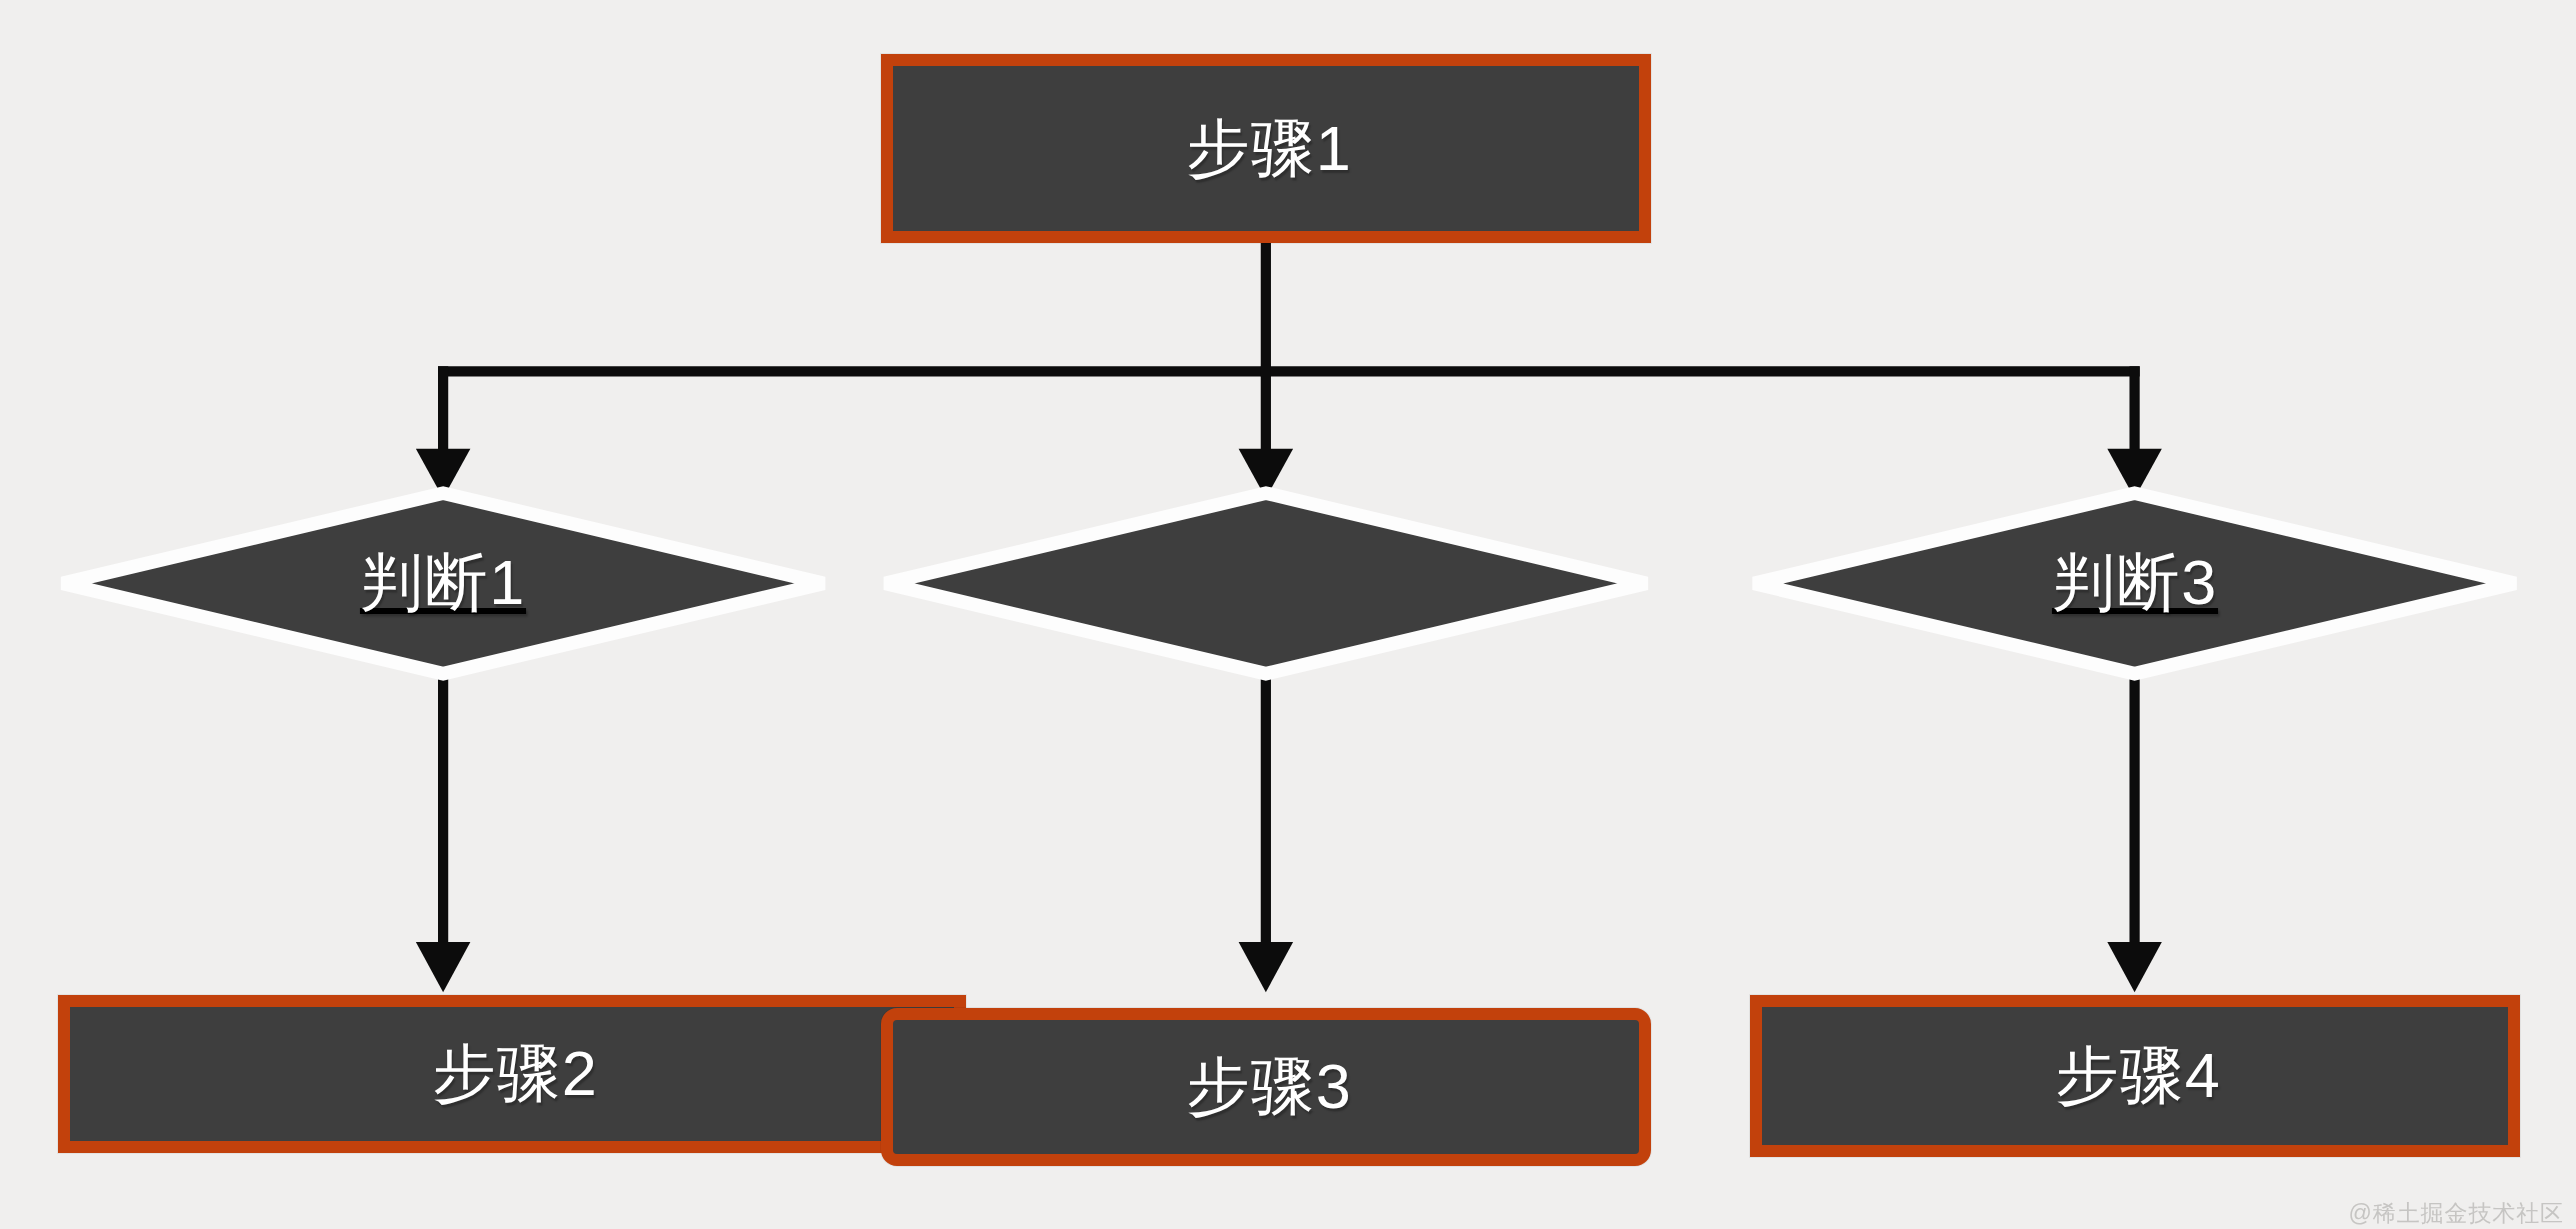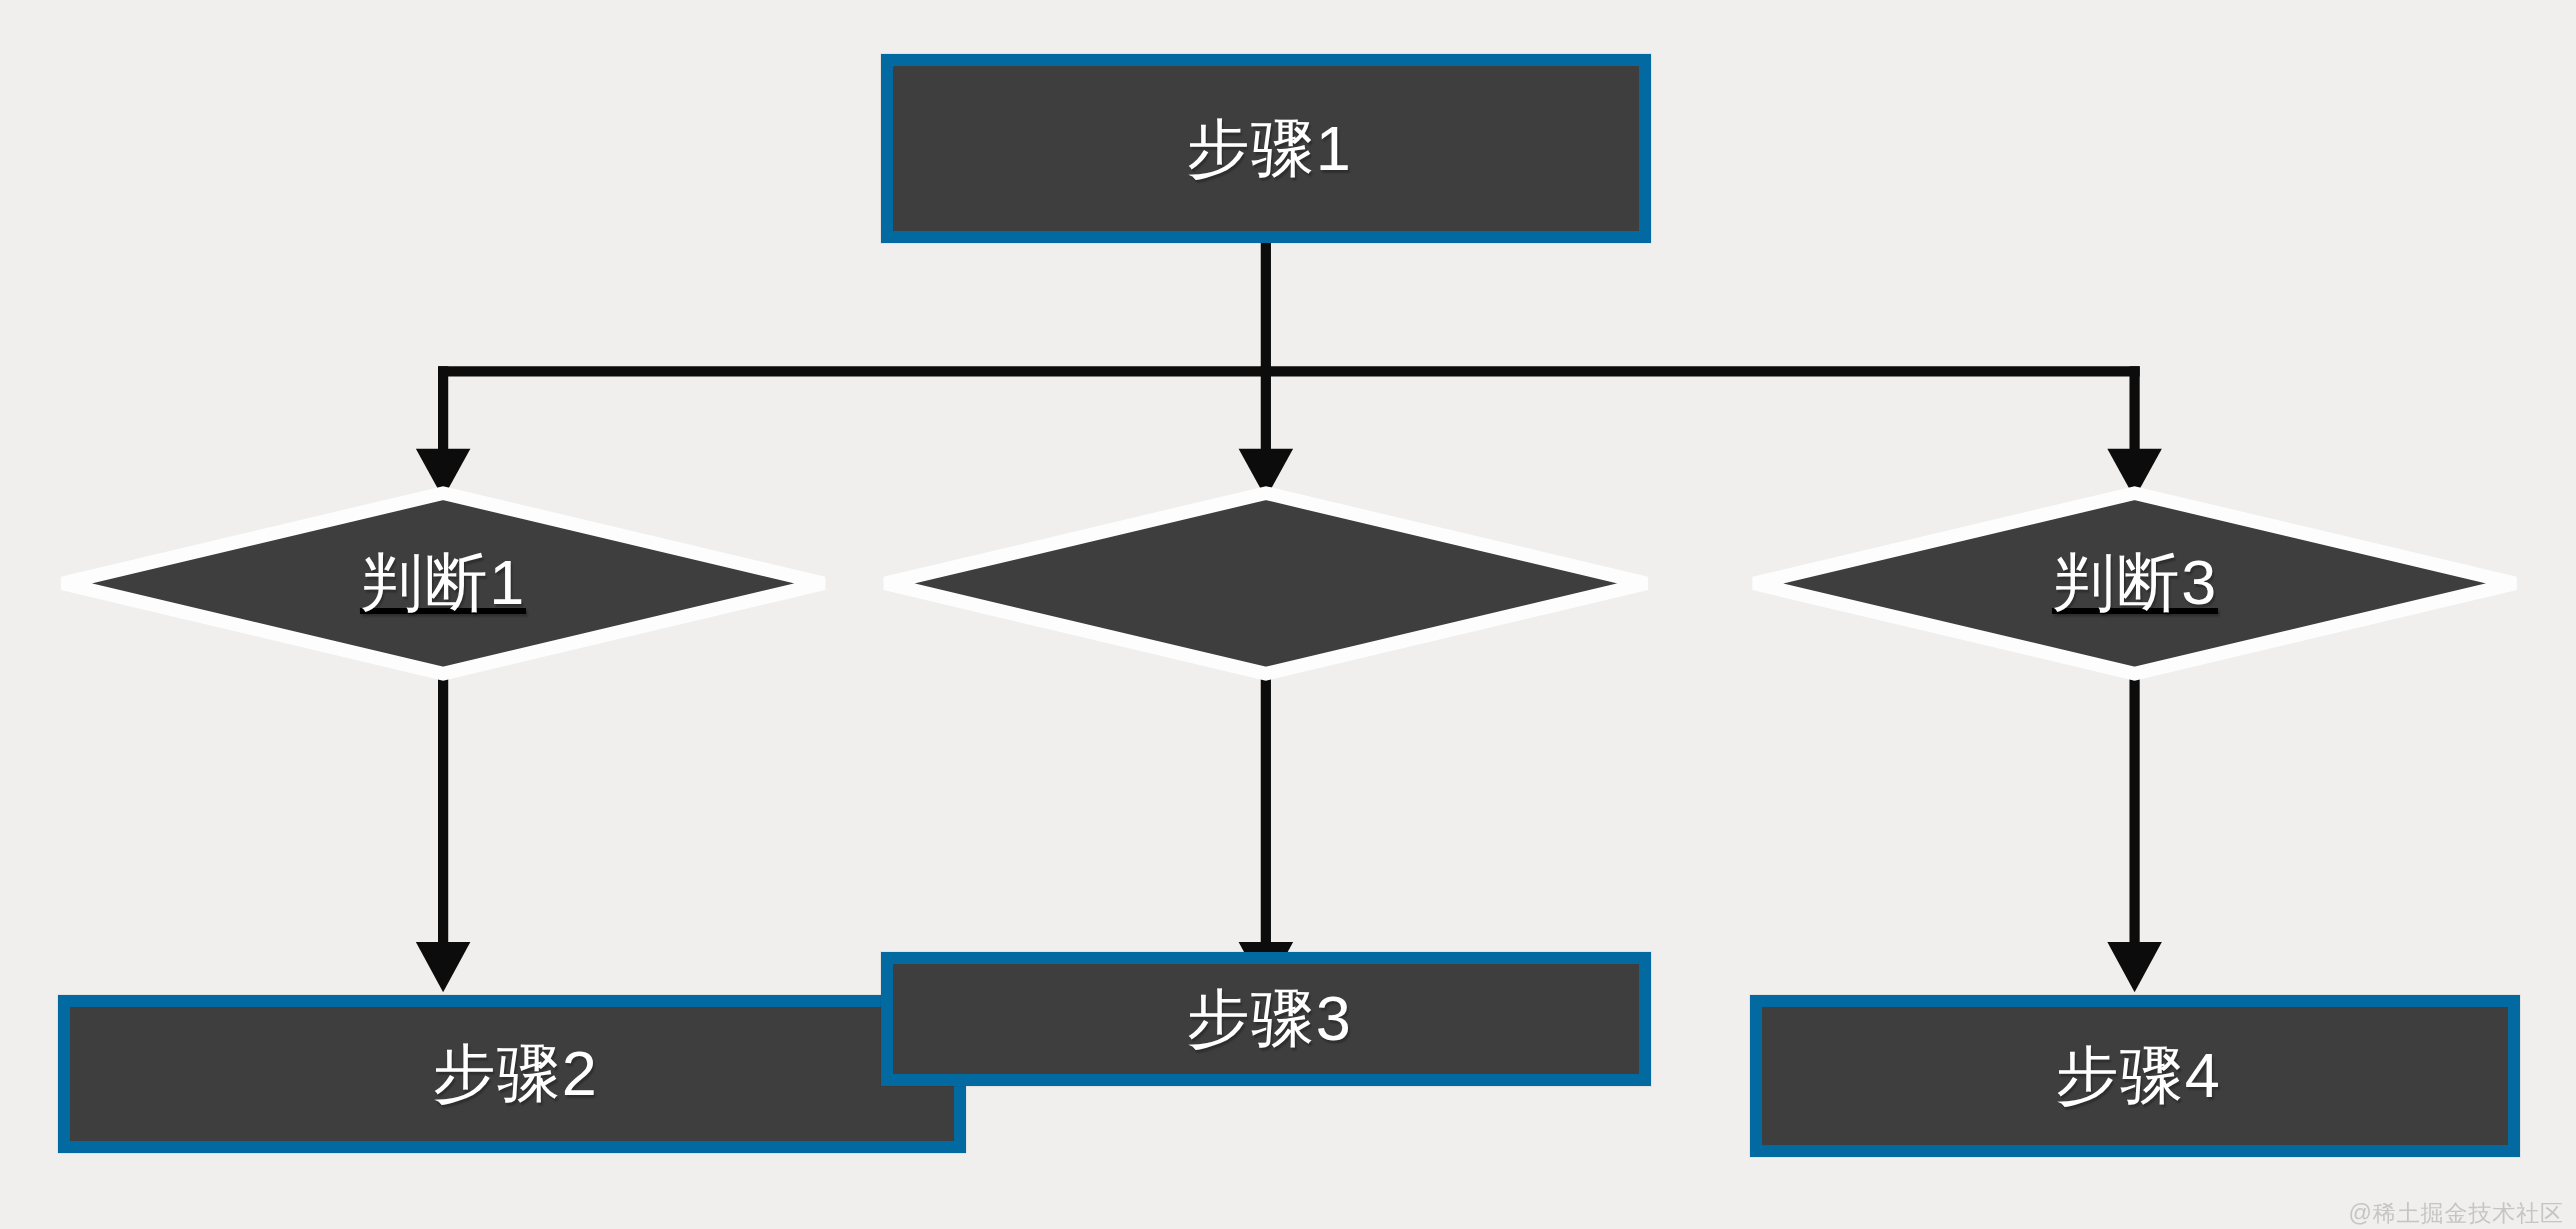--- a/index.html
+++ b/index.html
@@ -19,21 +19,21 @@
     position: absolute;
     left: 0;
     top: 0;
     width: 2576px;
     height: 1229px;
   }
   .node-process {
     position: absolute;
     box-sizing: border-box;
     background: #3e3e3e;
-    border: 12px solid #0369a1;
+    border: 12px solid #c2410c;
     box-shadow: 0 0 0 0.9px rgba(0,0,0,0.06);
     display: flex;
     align-items: center;
     justify-content: center;
     padding-left: 7px;
   }
   .node-label {
     color: #ffffff;
     font-size: 63px;
     font-weight: 500;
@@ -99,21 +99,21 @@
   <div class="decision-label" style="left:62px; top:492px;">
     <span class="node-label">判断1</span>
   </div>
   <div class="decision-label" style="left:1754px; top:492px;">
     <span class="node-label">判断3</span>
   </div>
 
   <div class="node-process" style="left:58px; top:995px; width:908px; height:158px;">
     <span class="node-label">步骤2</span>
   </div>
-  <div class="node-process" style="left:881px; top:952px; width:770px; height:134px;">
+  <div class="node-process" style="left:881px; top:1008px; width:770px; height:158px;border-radius:16px;">
     <span class="node-label">步骤3</span>
   </div>
   <div class="node-process" style="left:1750px; top:995px; width:770px; height:162px;">
     <span class="node-label">步骤4</span>
   </div>
 
   <div class="watermark">@稀土掘金技术社区</div>
 
 </div>
 

